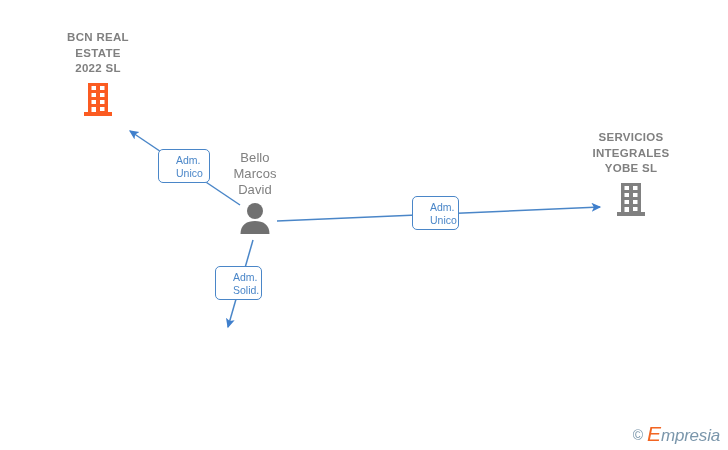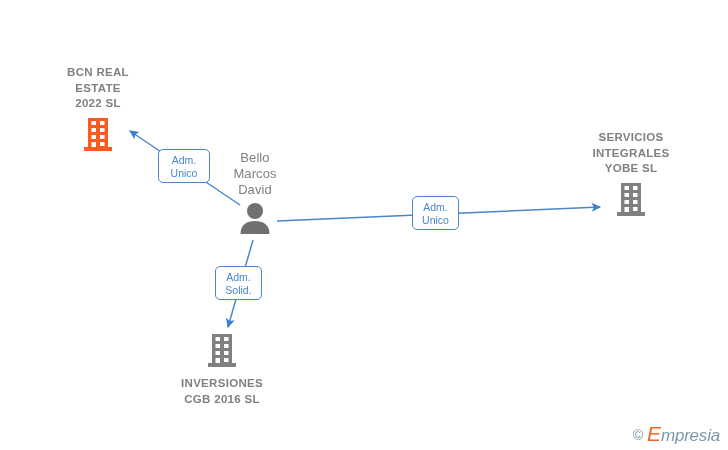--- a/index.html
+++ b/index.html
@@ -52,22 +52,22 @@
   
   .chip {
     position: absolute;
     box-sizing: border-box;
     background: #ffffff;
     border: 1.6px solid #4a86c8;
     border-radius: 5px;
     color: #4a86c8;
     font-size: 10.5px;
     line-height: 13px;
-    text-align: center;
-    padding: 4px 3px 3px 3px;
+    text-align: left;
+    padding: 4px 3px 3px 17px;
     white-space: pre-line;
   }
   
   #watermark {
     position: absolute;
     right: 8px;
     bottom: 6px;
     display: flex;
     align-items: center;
     gap: 4px;
@@ -109,21 +109,21 @@
 
     <g>
       <line x1="277" y1="221" x2="600" y2="207" stroke="#4a86c8" stroke-width="1.5" marker-end="url(#arrowhead)"></line>
     </g>
 
     <g>
       <line x1="253" y1="240" x2="228" y2="327" stroke="#4a86c8" stroke-width="1.5" marker-end="url(#arrowhead)"></line>
     </g>
   </svg>
 
-  <div class="node" style="left:23px; top:30px;margin-top:35px;">
+  <div class="node" style="left:23px; top:30px;">
     <div class="node-label">BCN REAL
 ESTATE
 2022  SL</div>
     <svg class="node-icon" width="32" height="34" viewBox="0 0 32 34" style="margin-top:6px;" xmlns="http://www.w3.org/2000/svg">
       <rect x="6" y="0" width="20" height="29" fill="#fb5b21"></rect>
       <rect x="2" y="29" width="28" height="4" fill="#fb5b21"></rect>
       <rect x="9.5" y="3" width="4.5" height="4" fill="#ffffff"></rect>
       <rect x="18" y="3" width="4.5" height="4" fill="#ffffff"></rect>
       <rect x="9.5" y="10" width="4.5" height="4" fill="#ffffff"></rect>
       <rect x="18" y="10" width="4.5" height="4" fill="#ffffff"></rect>
@@ -155,36 +155,20 @@
       <rect x="18" y="3" width="4.5" height="4" fill="#ffffff"></rect>
       <rect x="9.5" y="10" width="4.5" height="4" fill="#ffffff"></rect>
       <rect x="18" y="10" width="4.5" height="4" fill="#ffffff"></rect>
       <rect x="9.5" y="17" width="4.5" height="4" fill="#ffffff"></rect>
       <rect x="18" y="17" width="4.5" height="4" fill="#ffffff"></rect>
       <rect x="9.5" y="24" width="4.5" height="5" fill="#ffffff"></rect>
       <rect x="18" y="24" width="4.5" height="4" fill="#ffffff"></rect>
     </svg>
   </div>
 
-  <div class="node" style="left:147px; top:334px;">
-    <svg class="node-icon" width="32" height="34" viewBox="0 0 32 34" xmlns="http://www.w3.org/2000/svg">
-      <rect x="6" y="0" width="20" height="29" fill="#808080"></rect>
-      <rect x="2" y="29" width="28" height="4" fill="#808080"></rect>
-      <rect x="9.5" y="3" width="4.5" height="4" fill="#ffffff"></rect>
-      <rect x="18" y="3" width="4.5" height="4" fill="#ffffff"></rect>
-      <rect x="9.5" y="10" width="4.5" height="4" fill="#ffffff"></rect>
-      <rect x="18" y="10" width="4.5" height="4" fill="#ffffff"></rect>
-      <rect x="9.5" y="17" width="4.5" height="4" fill="#ffffff"></rect>
-      <rect x="18" y="17" width="4.5" height="4" fill="#ffffff"></rect>
-      <rect x="9.5" y="24" width="4.5" height="5" fill="#ffffff"></rect>
-      <rect x="18" y="24" width="4.5" height="4" fill="#ffffff"></rect>
-    </svg>
-    <div class="node-label" style="margin-top:8px;">INVERSIONES
-CGB 2016  SL</div>
-  </div>
 
   <div class="chip" style="left:158px; top:149px; width:52px; height:34px;">Adm.
 Unico</div>
 
   <div class="chip" style="left:412px; top:196px; width:47px; height:34px;">Adm.
 Unico</div>
 
   <div class="chip" style="left:215px; top:266px; width:47px; height:34px;">Adm.
 Solid.</div>
 

